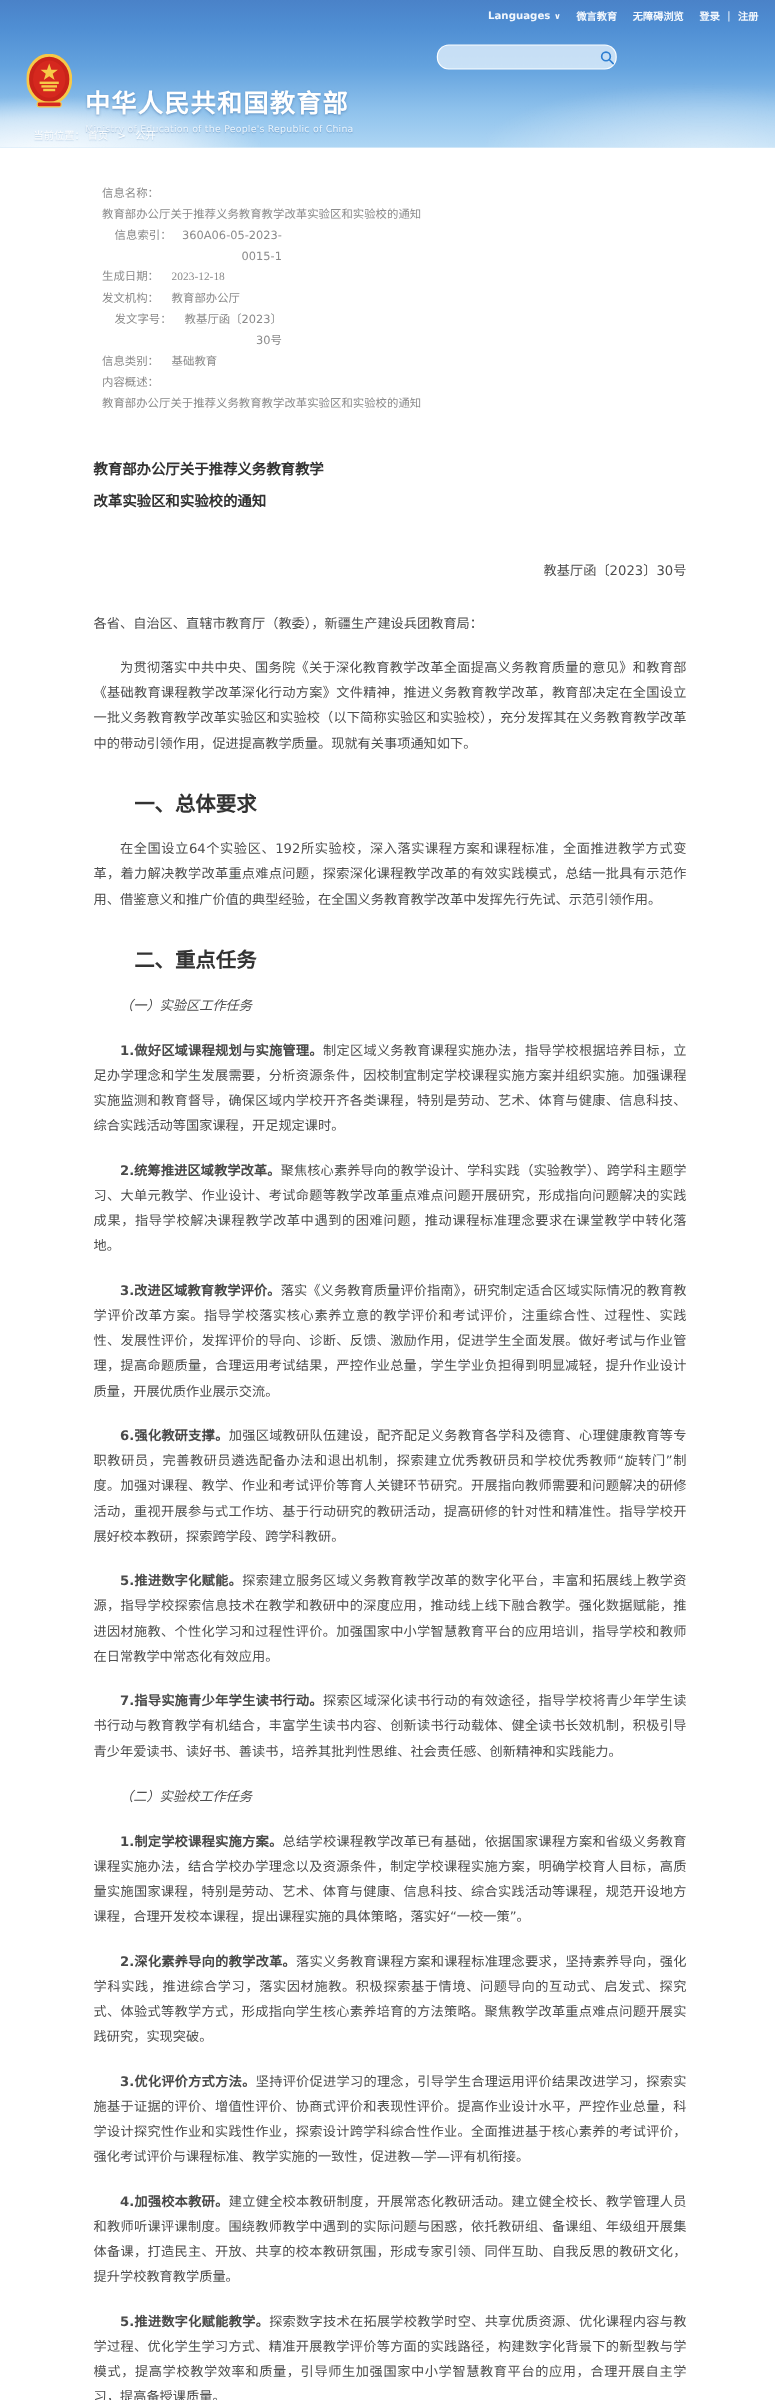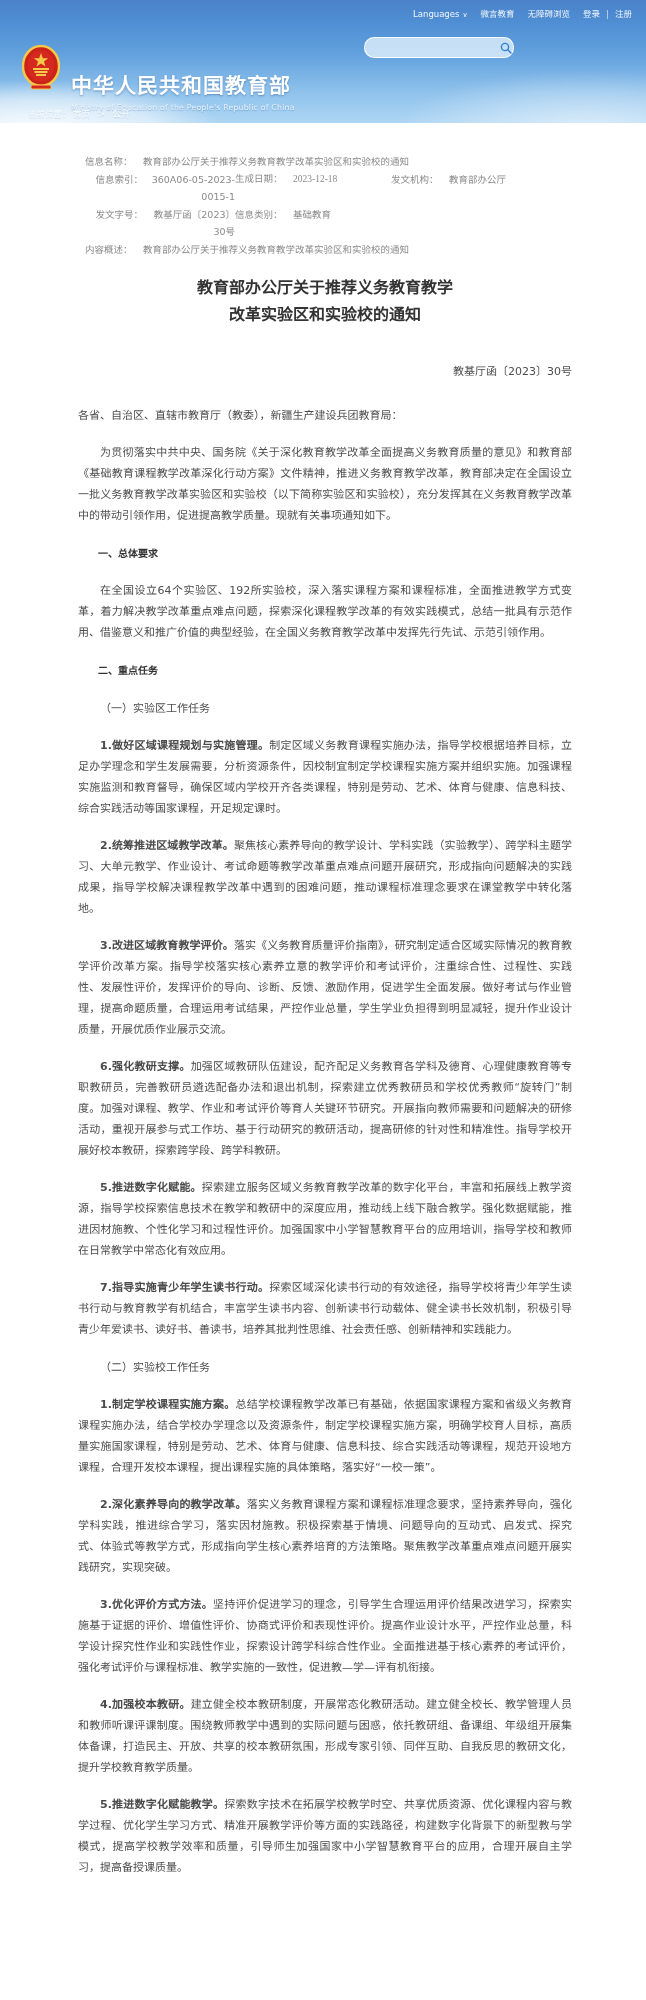--- a/index.html
+++ b/index.html
@@ -9,56 +9,56 @@
   
   .hero{position:relative;height:123px;
     background:linear-gradient(180deg,#4a82c8 0%,#4f8ed3 18%,#63a2de 45%,#8fc2ec 75%,#aed6f4 100%);
     overflow:hidden;}
   .hero::before{content:"";position:absolute;left:-40px;bottom:-28px;width:260px;height:70px;
     background:radial-gradient(ellipse at 30% 70%,rgba(255,255,255,.95) 0%,rgba(255,255,255,.55) 45%,rgba(255,255,255,0) 72%);
     filter:blur(2px);}
   .hero::after{content:"";position:absolute;right:-60px;bottom:-30px;width:300px;height:80px;
     background:radial-gradient(ellipse at 60% 70%,rgba(255,255,255,.55) 0%,rgba(255,255,255,.25) 45%,rgba(255,255,255,0) 75%);
     filter:blur(3px);}
-  .top-links{position:absolute;top:7px;right:14px;font-size:8.5px;color:#f2f7fd;display:flex;gap:13px;align-items:flex-end;z-index:3;}
+  .top-links{position:absolute;top:7px;right:14px;font-size:8.5px;color:#f2f7fd;display:flex;gap:13px;align-items:center;z-index:3;font-weight:bold;}
   .top-links a{color:#f2f7fd;text-decoration:none;cursor:pointer;}
   .top-links .caret{font-size:7px;margin-left:3px;}
   .top-links .pipe{opacity:.8;margin:0 -7px;}
   .brand{position:absolute;left:22px;top:24px;display:flex;align-items:center;z-index:3;}
   .emblem{width:38px;height:46px;flex:0 0 auto;}
   .brand-titles{margin-left:11px;}
   .brand-cn{font-size:21px;font-weight:bold;color:#fff;letter-spacing:1px;text-shadow:0 1px 2px rgba(30,80,140,.45);margin-top:45px;}
   .brand-en{font-size:7.8px;color:#eaf4fd;margin-top:4px;letter-spacing:.2px;text-shadow:0 1px 1px rgba(30,80,140,.35);}
   .search{position:absolute;right:132px;top:37px;width:148px;height:19px;z-index:3;
     background:rgba(235,245,253,.75);border:1px solid rgba(255,255,255,.95);border-radius:10px;
     display:flex;align-items:center;}
   .search input{flex:1;border:none;outline:none;background:transparent;height:15px;font-size:9px;padding:0 8px;color:#25588f;}
   .search button{border:none;background:transparent;width:20px;height:19px;cursor:pointer;display:flex;align-items:center;justify-content:center;padding:0;}
   .breadcrumb{position:absolute;left:28px;bottom:4px;font-size:8.5px;color:rgba(255,255,255,.95);z-index:3;
     text-shadow:0 1px 1px rgba(80,130,180,.3);}
   .breadcrumb a{color:rgba(255,255,255,.95);text-decoration:none;cursor:pointer;}
   .breadcrumb .sep{margin:0 5px;}
 
   
   .meta{padding:30px 60px 0 85px;font-size:9.5px;color:#8a8a8a;line-height:17.5px;}
-  .meta-row{display:flex;}
+  .meta-row{display:flex;flex-direction:column;}
   .m-cell{display:flex;}
   .m-c1{width:150px;text-align:right;}
   .m-c2{width:156px;font-family:Liberation Serif, serif;}
   .m-label{white-space:nowrap;flex:0 0 auto;width:58px;}
   .m-val{color:#8a8a8a;}
 
   
   .doc{padding:0 74px 0 78px;color:#4d4d4d;font-size:11px;line-height:21px;}
-  .doc-title{margin:16px 0 0;text-align:center;font-size:16px;line-height:27px;font-weight:bold;color:#333;}
+  .doc-title{margin:32px 0 0;text-align:left;font-size:12px;line-height:27px;font-weight:bold;color:#333;}
   .doc-no{margin-top:33px;text-align:right;font-size:11px;color:#4d4d4d;}
   .salutation{margin:23px 0 0;}
   .para{margin:16px 0 0;text-indent:2em;text-align:justify;}
-  .h-num{margin:17px 0 0;text-indent:2em;font-weight:bold;color:#333;font-size:10px;font-family:Liberation Serif, serif;}
-  .h-sub{margin:17px 0 0;text-indent:2em;color:#4d4d4d;}
+  .h-num{margin:30px 0 0;text-indent:2em;font-weight:bold;color:#333;font-size:17px;font-family:Liberation Serif, serif;}
+  .h-sub{margin:17px 0 0;text-indent:2em;color:#4d4d4d;font-style:italic;}
   .item .lead{font-weight:bold;color:#4a4a4a;}
 </style>
 </head>
 <body>
 
 <div class="page">
 
   <header class="hero">
     <nav class="top-links">
       <a><span>Languages</span><span class="caret">∨</span></a>

